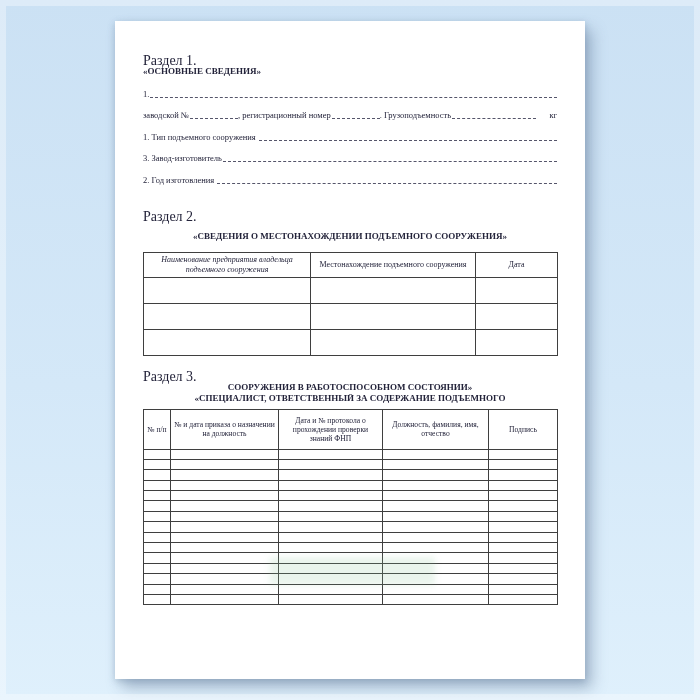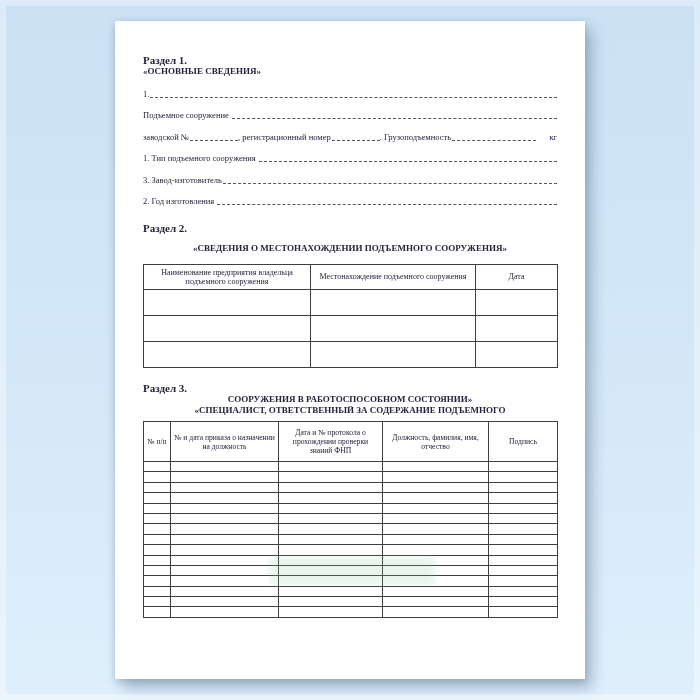--- a/index.html
+++ b/index.html
@@ -20,51 +20,51 @@
     position: absolute; left: 115px; top: 21px;
     width: 470px; height: 658px;
     background: var(--page, #ffffff);
     box-shadow: 0 2px 7px rgba(95,120,150,0.35), 7px 9px 14px rgba(95,120,150,0.45);
   }
   .content {
     position: absolute; inset: 0;
     padding: 34px 28px 0 28px;
     font-size: 8.5px;
   }
-  .sec-label { font-weight: bold; font-size: 11px; line-height: 11px; }
+  .sec-label { font-weight: normal; font-size: 14px; line-height: 11px; }
   .sec-title { font-weight: bold; font-size: 9px; line-height: 11px; }
   .sec-title.centered { text-align: center; }
 
   .form-line {
     display: flex; align-items: flex-end;
     height: 21.5px; white-space: nowrap;
     font-size: 8.5px; line-height: 10px;
   }
   .form-line .lbl { flex: 0 0 auto; }
   .fill {
     flex: 1 1 auto; height: 0;
     border-bottom: 1px dashed #55556a;
     margin: 0 0 1px 3px;
   }
   .fill.fixed { flex: 0 0 48px; }
   .fill.tight { margin-left: 1px; }
   .unit { flex: 0 0 auto; margin-left: 13px; }
 
-  .sec2-label { margin-top: 17px; }
+  .sec2-label { margin-top: 26px; }
   .sec2-title { margin-top: 9px; }
   table { border-collapse: collapse; table-layout: fixed; width: 414px; }
   th, td { border: 1px solid var(--table-border, #3f3f3f); }
   th {
     font-weight: normal; text-align: center; vertical-align: middle;
     padding: 1px 3px; overflow: hidden;
   }
   #table2 { margin-top: 10px; }
   #table2 th { height: 25px; font-size: 8px; line-height: 9.5px; }
   #table2 td { height: 26px; }
-  #table2 .c0 { width: 167px; }
+  #table2 .c0 { width: 167px; font-style: italic; }
   #table2 .c1 { width: 165px; }
   #table2 .c2 { width: 82px; }
 
   .sec3-label { margin-top: 15px; }
   .sec3-title-line { font-weight: bold; font-size: 9px; line-height: 11px; text-align: center; }
   #table3 { margin-top: 5px; }
   #table3 th { height: 40px; font-size: 7.6px; line-height: 9px; }
   #table3 td { height: 10.4px; padding: 0; }
   #table3 .c0 { width: 27px; }
   #table3 .c1 { width: 108px; text-align: center; }
@@ -89,24 +89,20 @@
   <div class="content">
 
     <div class="sec-label">Раздел 1.</div>
     <div class="sec-title">«ОСНОВНЫЕ СВЕДЕНИЯ»</div>
 
     <div class="form-line">
       <span class="lbl">1.</span>
       <span class="fill tight"></span>
     </div>
 
-    <div class="form-line">
-      <span class="lbl">Подъемное сооружение</span>
-      <span class="fill"></span>
-    </div>
 
     <div class="form-line">
       <span class="lbl">заводской №</span>
       <span class="fill fixed tight"></span>
       <span class="lbl">, регистрационный номер</span>
       <span class="fill fixed tight"></span>
       <span class="lbl">. Грузоподъемность</span>
       <span class="fill tight"></span>
       <span class="unit">кг</span>
     </div>

